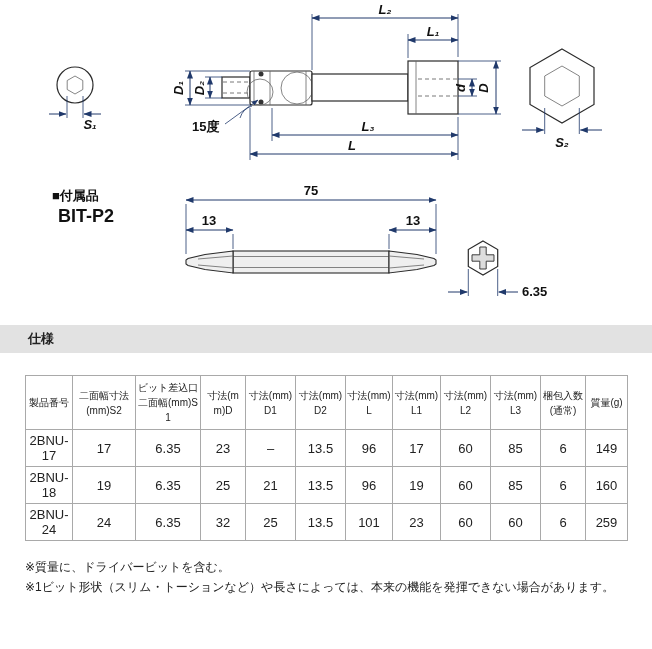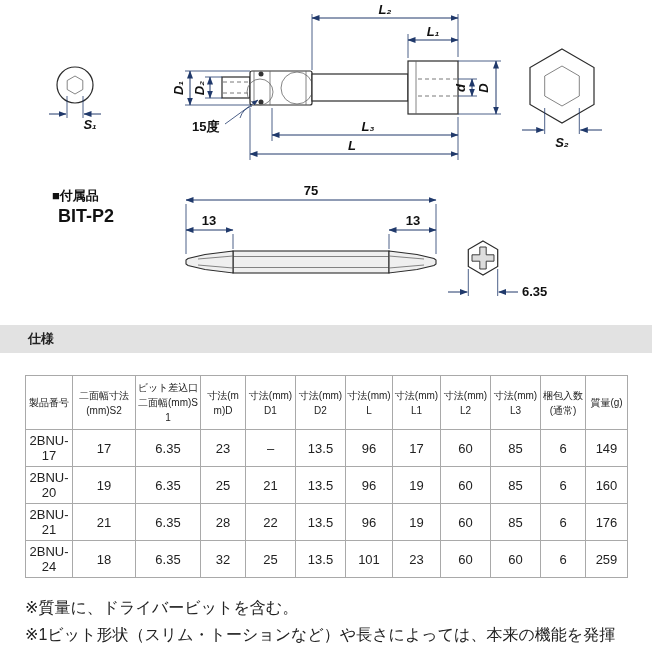--- a/index.html
+++ b/index.html
@@ -16,21 +16,21 @@
   .dimtext{font-size:13px;font-weight:600;fill:#111;font-style:italic}
   .dimnum{font-size:13px;font-weight:600;fill:#111}
   .acc-title{font-size:13px;font-weight:bold;fill:#111}
   .acc-model{font-size:18px;font-weight:bold;fill:#111}
   .section-bar{height:28px;background:#e2e2e2;margin-top:10px;display:flex;align-items:center;padding-left:28px;font-size:13px;font-weight:bold;color:#222}
   .table-wrap{margin:22px 25px 0}
   table{border-collapse:collapse;width:602px;table-layout:fixed}
   th,td{border:1px solid #a9a9a9;text-align:center;vertical-align:middle;padding:2px 1px;word-break:break-all}
   th{font-size:10px;font-weight:normal;height:54px;line-height:1.5;background:#fff;color:#222}
   td{font-size:13px;height:37px;color:#222}
-  .notes{margin:16px 25px 10px;font-size:16px;line-height:1.7;color:#222}
+  .notes{margin:16px 25px 10px;font-size:12px;line-height:1.7;color:#222}
 </style>
 </head>
 <body>
 
 <div class="diagram-wrap">
 <svg width="652" height="315" viewBox="0 0 652 315">
   <defs>
     <marker id="ar" viewBox="0 0 8 6" refX="7.5" refY="3" markerWidth="8" markerHeight="6" orient="auto-start-reverse">
       <path d="M0,0 L8,3 L0,6 Z" fill="#20396b"></path>
     </marker>
@@ -203,50 +203,36 @@
         <td>–</td>
         <td>13.5</td>
         <td>96</td>
         <td>17</td>
         <td>60</td>
         <td>85</td>
         <td>6</td>
         <td>149</td>
       </tr>
       <tr>
-        <td>2BNU-20</td>
+        <td>2BNU-18</td>
         <td>19</td>
         <td>6.35</td>
         <td>25</td>
         <td>21</td>
         <td>13.5</td>
         <td>96</td>
         <td>19</td>
         <td>60</td>
         <td>85</td>
         <td>6</td>
         <td>160</td>
       </tr>
       <tr>
-        <td>2BNU-21</td>
-        <td>21</td>
-        <td>6.35</td>
-        <td>28</td>
-        <td>22</td>
-        <td>13.5</td>
-        <td>96</td>
-        <td>19</td>
-        <td>60</td>
-        <td>85</td>
-        <td>6</td>
-        <td>176</td>
-      </tr>
-      <tr>
         <td>2BNU-24</td>
-        <td>18</td>
+        <td>24</td>
         <td>6.35</td>
         <td>32</td>
         <td>25</td>
         <td>13.5</td>
         <td>101</td>
         <td>23</td>
         <td>60</td>
         <td>60</td>
         <td>6</td>
         <td>259</td>

